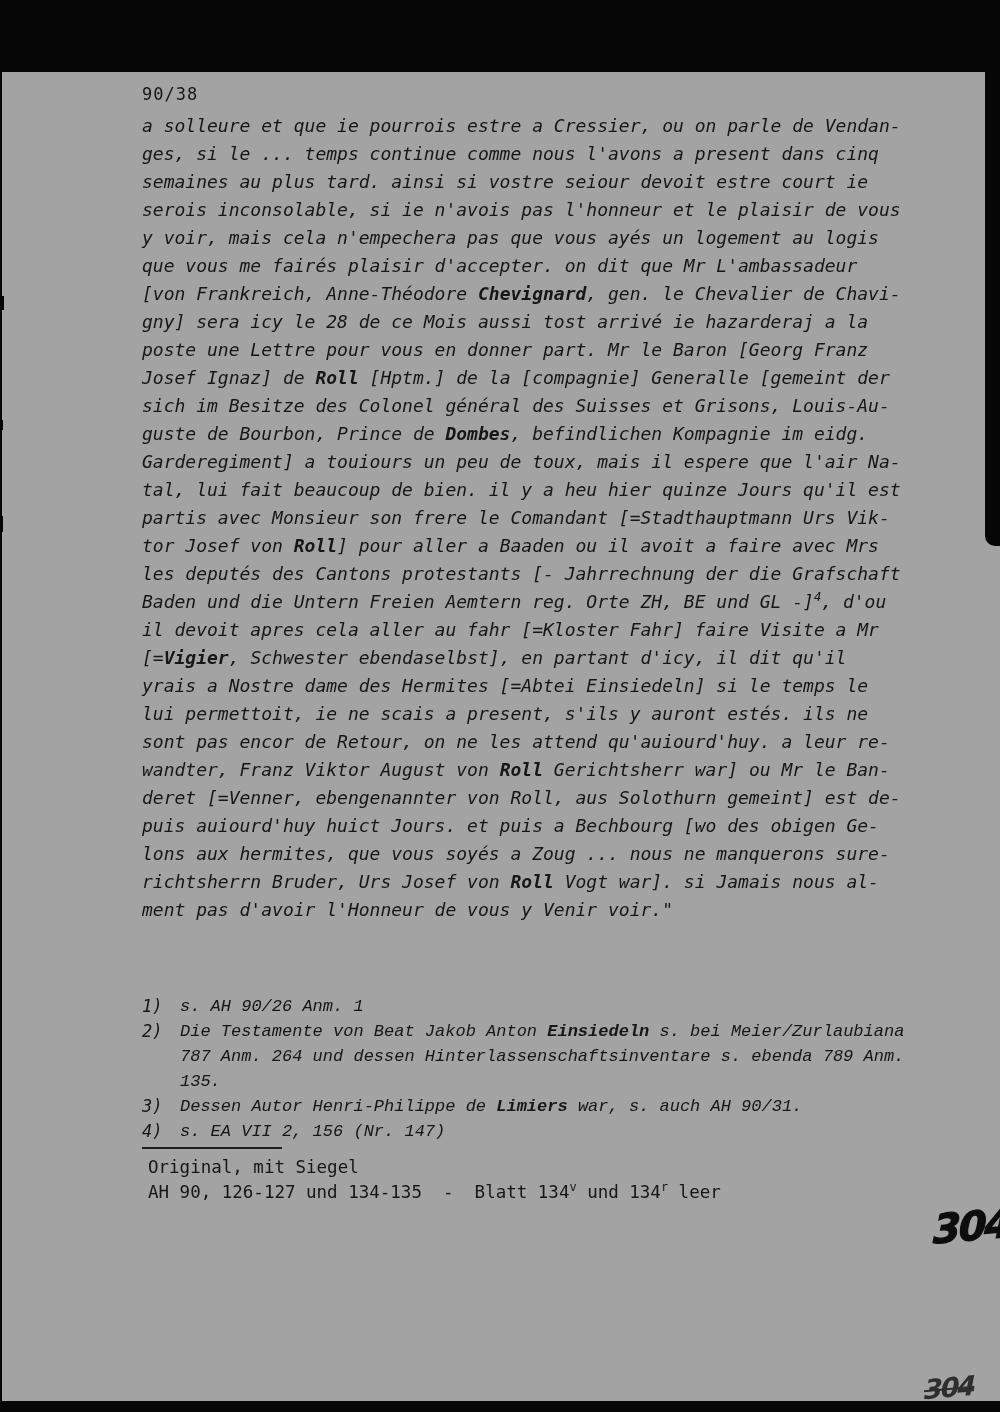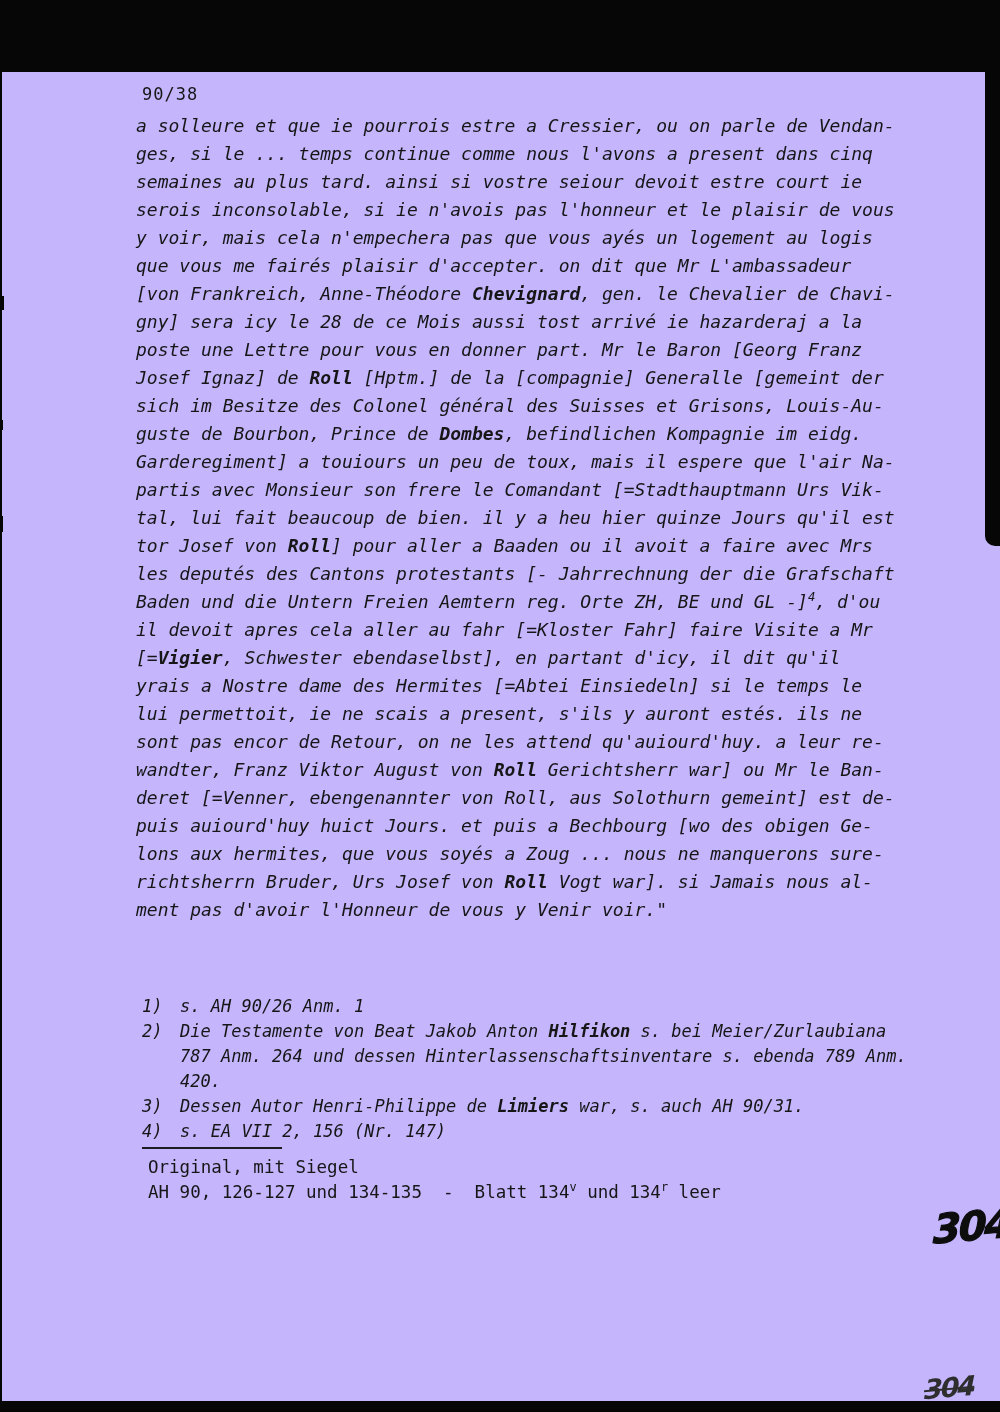--- a/index.html
+++ b/index.html
@@ -1,54 +1,54 @@
 <!DOCTYPE html>
 <html><head>
 <meta charset="utf-8">
 <style>
   html,body{margin:0;padding:0;}
   body{background:#555;}
   .scan-page{
     position:relative;
     width:1000px;height:1412px;
-    background:#c4b5fd;
+    background:#a3a3a3;
     overflow:hidden;
     font-family:"DejaVu Sans Mono","Liberation Mono",monospace;
     color:#161616;
   }
   
   .artifact{position:absolute;background:#060606;z-index:5;}
   .top-bar{left:0;top:0;width:1000px;height:72px;}
   .right-bar{left:985px;top:0;width:15px;height:546px;border-bottom-left-radius:10px;}
   .bottom-bar{left:0;top:1401px;width:1000px;height:11px;z-index:9;}
   .left-line{left:0;top:0;width:2px;height:1412px;}
   .blob1{left:0;top:296px;width:4px;height:14px;}
   .blob2{left:0;top:420px;width:3px;height:10px;}
   .blob3{left:0;top:516px;width:3px;height:16px;}
   
   .page-number-head{
     position:absolute;left:142px;top:84px;
     font-size:17px;font-style:normal;letter-spacing:1px;
   }
   
   .body-text{
-    position:absolute;left:136px;top:112px;
+    position:absolute;left:142px;top:112px;
     font-size:18px;line-height:28px;font-style:italic;
   }
   .line{white-space:pre;}
   .b{font-weight:bold;}
   .sup{vertical-align:super;font-size:0.68em;line-height:0;}
   
   .footnotes{
     position:absolute;left:142px;top:994px;
     font-size:17px;line-height:25px;font-style:italic;
   }
   .fn-row{display:flex;}
   .fn-marker{width:38px;flex:0 0 38px;}
-  .fn-text{flex:1;}
+  .fn-text{flex:1;font-family:Liberation Mono, monospace;}
   
   .separator{
     position:absolute;left:142px;top:1147px;
     width:140px;height:2px;background:#1d1d1d;
   }
   .provenance{
     position:absolute;left:148px;top:1155px;
     font-size:17.5px;line-height:25px;font-style:normal;
   }
   
@@ -97,22 +97,22 @@
       <div class="line"><span>serois inconsolable, si ie n'avois pas l'honneur et le plaisir de vous</span></div>
       <div class="line"><span>y voir, mais cela n'empechera pas que vous ayés un logement au logis</span></div>
       <div class="line"><span>que vous me fairés plaisir d'accepter. on dit que Mr L'ambassadeur</span></div>
       <div class="line"><span>[von Frankreich, Anne-Théodore </span><span class="b">Chevignard</span><span>, gen. le Chevalier de Chavi-</span></div>
       <div class="line"><span>gny] sera icy le 28 de ce Mois aussi tost arrivé ie hazarderaj a la</span></div>
       <div class="line"><span>poste une Lettre pour vous en donner part. Mr le Baron [Georg Franz</span></div>
       <div class="line"><span>Josef Ignaz] de </span><span class="b">Roll</span><span> [Hptm.] de la [compagnie] Generalle [gemeint der</span></div>
       <div class="line"><span>sich im Besitze des Colonel général des Suisses et Grisons, Louis-Au-</span></div>
       <div class="line"><span>guste de Bourbon, Prince de </span><span class="b">Dombes</span><span>, befindlichen Kompagnie im eidg.</span></div>
       <div class="line"><span>Garderegiment] a touiours un peu de toux, mais il espere que l'air Na-</span></div>
+      <div class="line"><span>tal, lui fait beaucoup de bien. il y a heu hier quinze Jours qu'il est</span></div>
       <div class="line"><span>partis avec Monsieur son frere le Comandant [=Stadthauptmann Urs Vik-</span></div>
-      <div class="line"><span>tal, lui fait beaucoup de bien. il y a heu hier quinze Jours qu'il est</span></div>
       <div class="line"><span>tor Josef von </span><span class="b">Roll</span><span>] pour aller a Baaden ou il avoit a faire avec Mrs</span></div>
       <div class="line"><span>les deputés des Cantons protestants [- Jahrrechnung der die Grafschaft</span></div>
       <div class="line"><span>Baden und die Untern Freien Aemtern reg. Orte ZH, BE und GL -]</span><span class="sup">4</span><span>, d'ou</span></div>
       <div class="line"><span>il devoit apres cela aller au fahr [=Kloster Fahr] faire Visite a Mr</span></div>
       <div class="line"><span>[=</span><span class="b">Vigier</span><span>, Schwester ebendaselbst], en partant d'icy, il dit qu'il</span></div>
       <div class="line"><span>yrais a Nostre dame des Hermites [=Abtei Einsiedeln] si le temps le</span></div>
       <div class="line"><span>lui permettoit, ie ne scais a present, s'ils y auront estés. ils ne</span></div>
       <div class="line"><span>sont pas encor de Retour, on ne les attend qu'auiourd'huy. a leur re-</span></div>
       <div class="line"><span>wandter, Franz Viktor August von </span><span class="b">Roll</span><span> Gerichtsherr war] ou Mr le Ban-</span></div>
       <div class="line"><span>deret [=Venner, ebengenannter von Roll, aus Solothurn gemeint] est de-</span></div>
@@ -125,23 +125,23 @@
   <div class="footnotes">
       <div class="fn-row">
         <div class="fn-marker">1)</div>
         <div class="fn-text">
           <div class="line"><span>s. AH 90/26 Anm. 1</span></div>
         </div>
       </div>
       <div class="fn-row">
         <div class="fn-marker">2)</div>
         <div class="fn-text">
-          <div class="line"><span>Die Testamente von Beat Jakob Anton </span><span class="b">Hilfikon</span><span> s. bei Meier/Zurlaubiana</span></div>
+          <div class="line"><span>Die Testamente von Beat Jakob Anton </span><span class="b">Einsiedeln</span><span> s. bei Meier/Zurlaubiana</span></div>
           <div class="line"><span>787 Anm. 264 und dessen Hinterlassenschaftsinventare s. ebenda 789 Anm.</span></div>
-          <div class="line"><span>420.</span></div>
+          <div class="line"><span>135.</span></div>
         </div>
       </div>
       <div class="fn-row">
         <div class="fn-marker">3)</div>
         <div class="fn-text">
           <div class="line"><span>Dessen Autor Henri-Philippe de </span><span class="b">Limiers</span><span> war, s. auch AH 90/31.</span></div>
         </div>
       </div>
       <div class="fn-row">
         <div class="fn-marker">4)</div>

